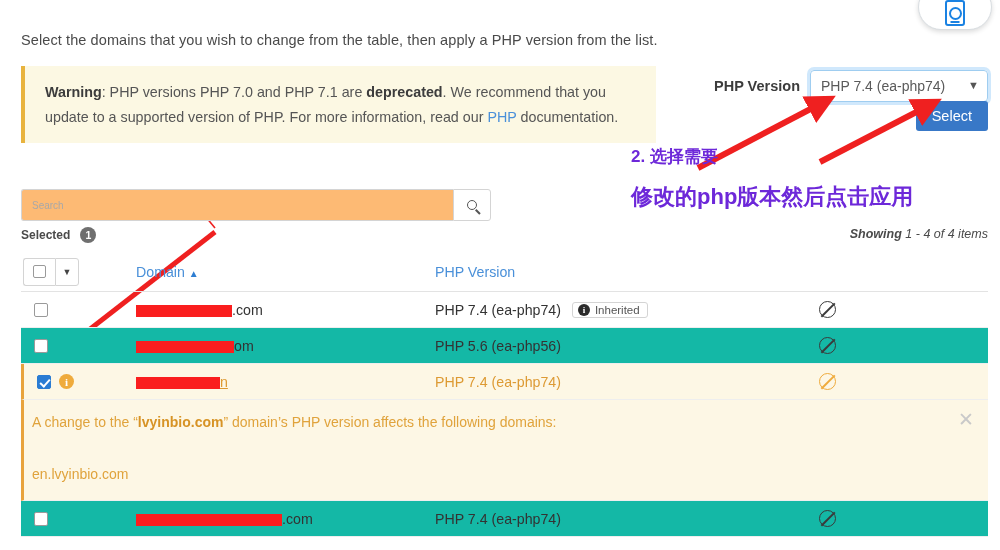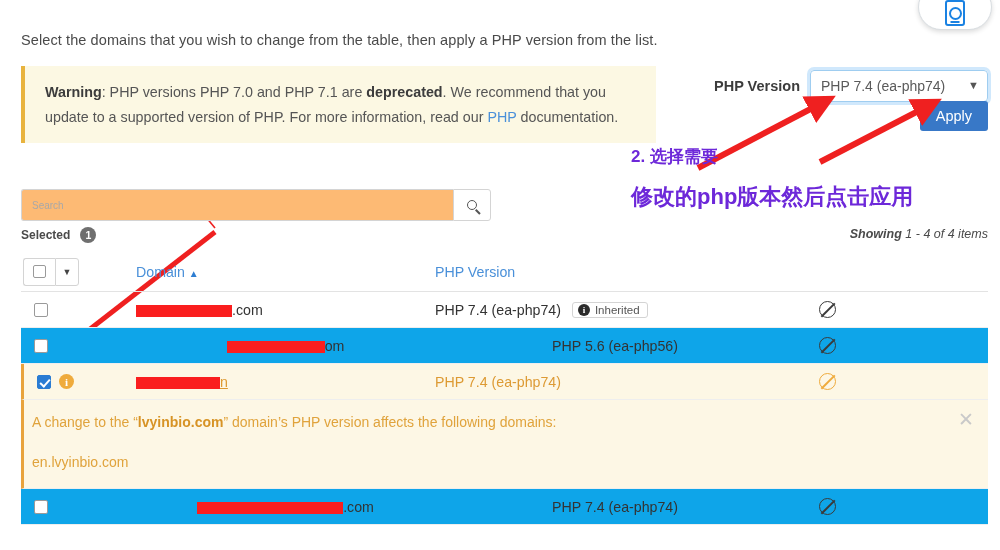--- a/index.html
+++ b/index.html
@@ -222,21 +222,21 @@
 
   .th-link { color: #4a90d9; font-size: 14.2px; cursor: pointer; }
   .sort-arrow { color: #2d7dd2; font-size: 10px; }
 
   .trow {
     display: flex; align-items: center;
     min-height: 36px;
     border-bottom: 1px solid #eeeeee;
     font-size: 14.2px;
   }
-  .trow.alt { background: #0ea5e9; text-align: center; }
+  .trow.alt { background: #14b8a6; }
   .trow.sel {
     background: #fdf7e5;
     border-left: 3px solid #e8a33d;
     color: #dd9a33;
   }
   .trow.sel .col-check { width: 112px; }
 
   .cb {
     width: 14px; height: 14px;
     border: 1px solid #9a9a9a;
@@ -313,21 +313,21 @@
   
   .notice-row {
     background: #fdf7e5;
     border-left: 3px solid #e8a33d;
     border-bottom: 1px solid #eeeeee;
     color: #e0a33c;
     padding: 14px 18px 18px 8px;
     position: relative;
     font-size: 14px;
   }
-  .notice-row .line1 { margin-bottom: 24px; }
+  .notice-row .line1 { margin-bottom: 36px; }
   .notice-row b { color: #d79325; }
   .notice-close {
     position: absolute; right: 14px; top: 10px;
     color: #c9c9c9; font-size: 19px; cursor: pointer;
     line-height: 1; font-family: "Liberation Sans", sans-serif;
   }
 </style>
 </head>
 <body>
 
@@ -343,21 +343,21 @@
 
 <div class="version-row">
   <span class="version-label">PHP Version</span>
   <span class="version-select-wrap">
     <select class="version-select">
       <option>PHP 7.4 (ea-php74)</option>
     </select>
     <span class="select-caret">▼</span>
   </span>
 </div>
-<button class="apply-btn">Apply</button>
+<button class="apply-btn">Select</button>
 
 <svg class="arrow-svg" viewBox="0 0 1000 550">
   <defs>
     <marker id="ah" markerWidth="5" markerHeight="5" refX="2.4" refY="2.5" orient="auto">
       <path d="M0,0 L5,2.5 L0,5 z" fill="#ef2020"></path>
     </marker>
   </defs>
 
   <line x1="698" y1="168" x2="822" y2="103" stroke="#ef2020" stroke-width="6" marker-end="url(#ah)"></line>
 

